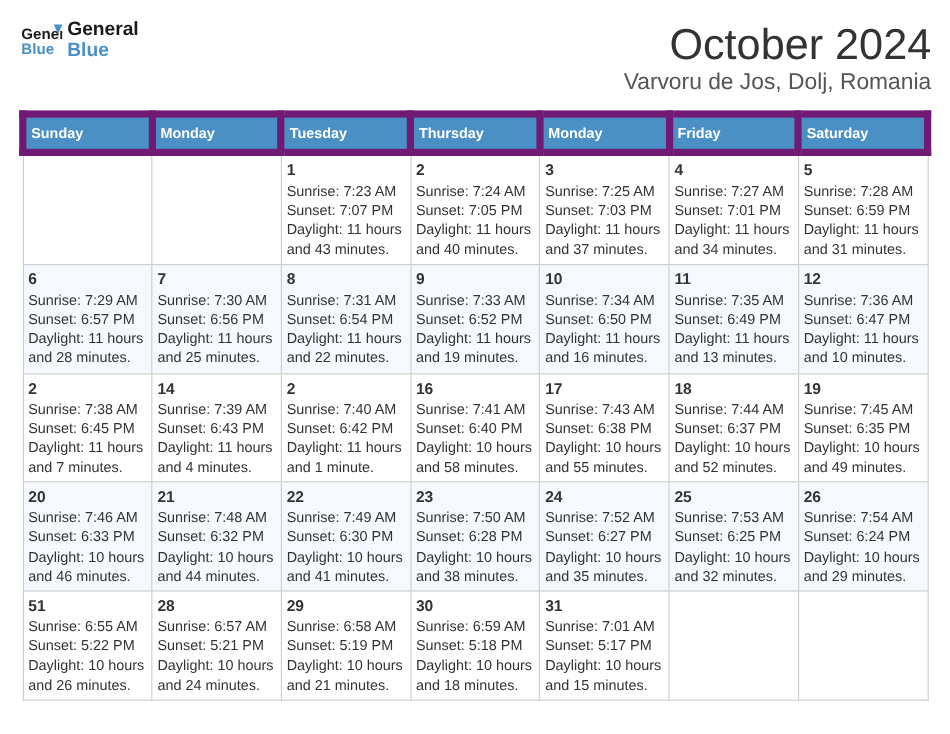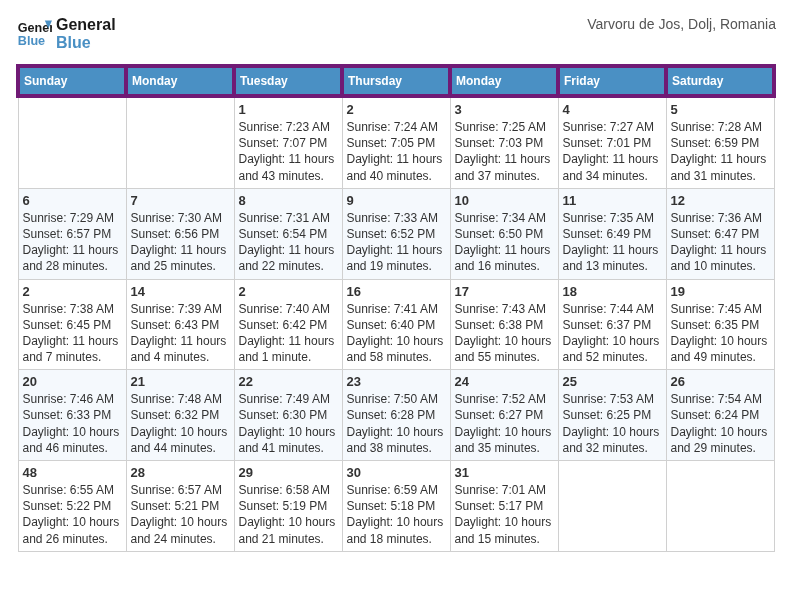--- a/index.html
+++ b/index.html
@@ -27,36 +27,36 @@
     }
     .title-block {
       text-align: right;
     }
     .month-title {
       font-size: 36px;
       font-weight: 300;
       color: #333;
     }
     .location {
-      font-size: 14px;
+      font-size: 19px;
       color: #555;
     }
     table {
       width: 100%;
       border-collapse: collapse;
       font-size: 11px;
     }
     thead tr th {
       background: #4a90c4;
       color: #fff;
       padding: 6px 4px;
       text-align: left;
       font-size: 12px;
       font-weight: 600;
-      border: 4px solid #701a75;
+      border: 6px solid #701a75;
     }
     tbody tr td {
       border: 1px solid #d0d0d0;
       padding: 4px;
       vertical-align: top;
       width: calc(100% / 7);
       min-height: 80px;
       height: 86px;
     }
     .day-num {
@@ -89,20 +89,21 @@
       <text x="2" y="18" font-size="14" font-weight="bold" fill="#1a1a1a">General</text>
       <text x="2" y="32" font-size="14" font-weight="bold" fill="#4a90c4">Blue</text>
       <polygon points="32,5 40,5 36,14" fill="#4a90c4"></polygon>
     </svg>
     <div>
       <div style="font-size:16px;font-weight:bold;color:#1a1a1a;line-height:1.1;">General</div>
       <div style="font-size:16px;font-weight:bold;color:#4a90c4;line-height:1.1;">Blue</div>
     </div>
   </div>
   <div class="title-block">
+    <div class="month-title">October 2024</div>
     <div class="location">Varvoru de Jos, Dolj, Romania</div>
   </div>
 </div>
 
 <table>
   <thead>
     <tr>
     <th>Sunday</th>
         <th>Monday</th>
         <th>Tuesday</th>
@@ -222,21 +223,21 @@
           <div class="day-num">25</div>
           <div class="day-info">Sunrise: 7:53 AM<br>Sunset: 6:25 PM<br>Daylight: 10 hours and 32 minutes.</div>
         </td>
         <td>
           <div class="day-num">26</div>
           <div class="day-info">Sunrise: 7:54 AM<br>Sunset: 6:24 PM<br>Daylight: 10 hours and 29 minutes.</div>
         </td>
       </tr>
       <tr>
         <td>
-          <div class="day-num">48</div>
+          <div class="day-num">51</div>
           <div class="day-info">Sunrise: 6:55 AM<br>Sunset: 5:22 PM<br>Daylight: 10 hours and 26 minutes.</div>
         </td>
         <td>
           <div class="day-num">28</div>
           <div class="day-info">Sunrise: 6:57 AM<br>Sunset: 5:21 PM<br>Daylight: 10 hours and 24 minutes.</div>
         </td>
         <td>
           <div class="day-num">29</div>
           <div class="day-info">Sunrise: 6:58 AM<br>Sunset: 5:19 PM<br>Daylight: 10 hours and 21 minutes.</div>
         </td>

